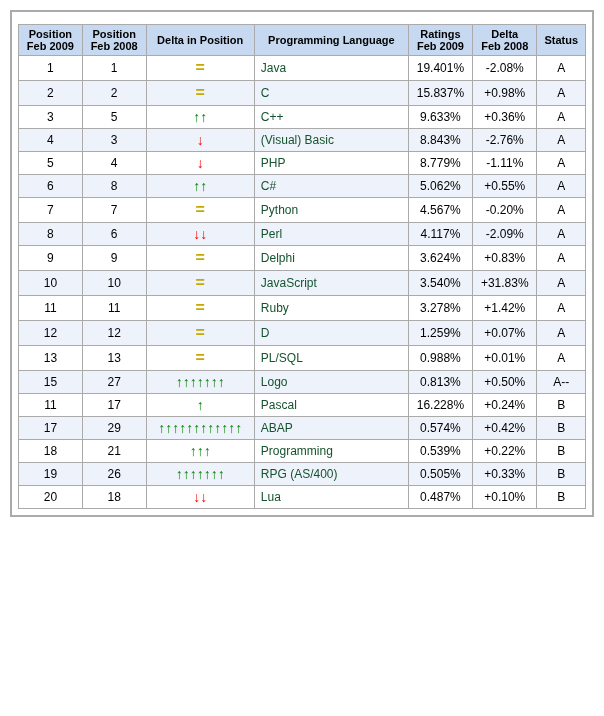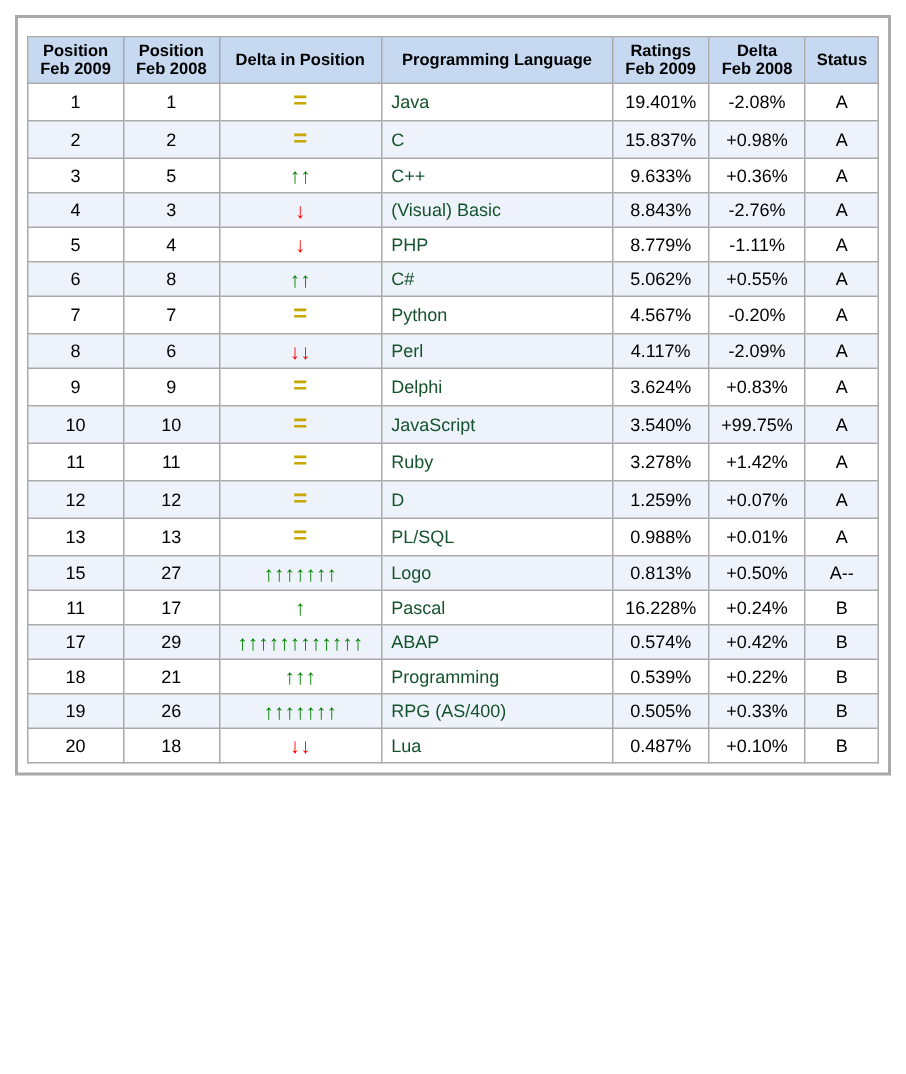--- a/index.html
+++ b/index.html
@@ -158,21 +158,21 @@
     <td>3.624%</td>
     <td>+0.83%</td>
     <td>A</td>
   </tr>
         <tr>
     <td>10</td>
     <td>10</td>
     <td><span class="equals">=</span></td>
     <td class="lang-name">JavaScript</td>
     <td>3.540%</td>
-    <td>+99.75%</td>
+    <td>+31.83%</td>
     <td>A</td>
   </tr>
         <tr>
     <td>11</td>
     <td>11</td>
     <td><span class="equals">=</span></td>
     <td class="lang-name">Ruby</td>
     <td>3.278%</td>
     <td>+1.42%</td>
     <td>A</td>

